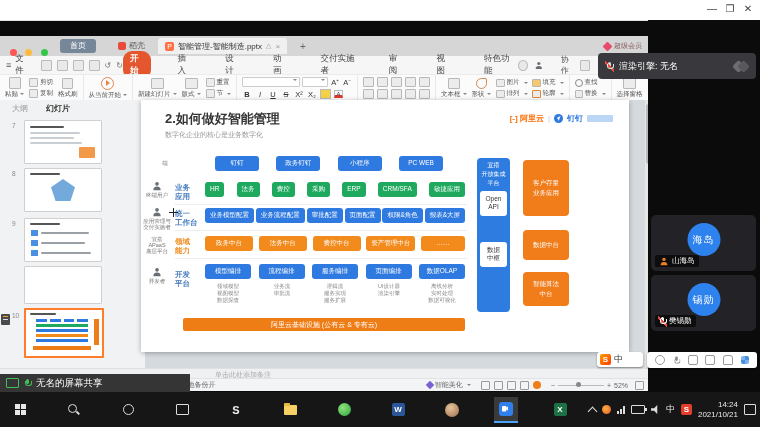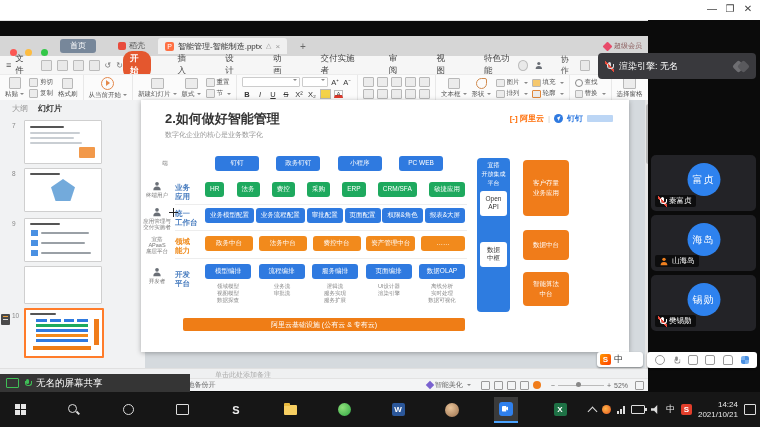--- a/index.html
+++ b/index.html
@@ -27,21 +27,21 @@
   .qico{width:9px;height:9px;background:#e9e9e9;border:1px solid #bbb;border-radius:1px;display:inline-block;}
   #ribbon{left:0;top:38px;width:652px;height:26px;background:#fbfbfb;border-bottom:1px solid #e2e2e2;border-top:1px solid #ececec;}
   .rgrp{display:flex;align-items:center;gap:5px;padding:0 5px;height:26px;border-right:1px solid #e8e8e8;}
   .rlbl{font-size:6.5px;color:#555;white-space:nowrap;}
   .rbig{display:flex;flex-direction:column;align-items:center;gap:1px;}
   .ibox{background:#ececec;border:1px solid #b8b8b8;border-radius:1px;}
   .chip{font-size:7px;color:#444;border:1px solid #ccc;background:#fff;border-radius:1px;padding:0 2px;line-height:8px;}
   .fbtn{font-size:7.5px;color:#333;width:10px;text-align:center;}
   
   #panel{left:0;top:64px;width:145px;height:268px;background:#f1f2f3;border-right:1px solid #dcdcdc;}
-  .ptab{font-size:8px;color:#999;margin-right:10px;}
+  .ptab{font-size:8px;color:#999;margin-right:18px;}
   .ptab.active{color:#333;font-weight:bold;}
   .thumb{position:absolute;left:24px;width:76px;height:42px;background:#fff;border:1px solid #cfcfcf;border-radius:1px;overflow:hidden;}
   .thumb.sel{border:2px solid #ff7c2a;}
   .tnum{position:absolute;left:12px;font-size:6.5px;color:#888;}
   .tl{position:absolute;background:#9aa0a6;height:1.5px;border-radius:1px;}
   #canvas{left:145px;top:64px;width:500px;height:268px;background:#d5dade;}
   #vsb{left:645px;top:64px;width:7px;height:268px;background:#e6e6e6;}
   #vsb .th{position:absolute;left:1px;top:4px;width:5px;height:60px;background:#b9b9b9;border-radius:3px;}
   #notesbar{left:0;top:332px;width:652px;height:10px;background:#eff0f1;border-top:1px solid #e0e0e0;}
   #statusbar{left:0;top:342px;width:652px;height:12px;background:#f3f4f5;border-top:1px solid #e2e2e2;font-size:7px;color:#666;}
@@ -559,29 +559,20 @@
           <span style="position:absolute;left:18px;top:-2.5px;width:5px;height:5px;background:#888;border-radius:50%"></span>
         </span>
         <span>+</span>
         <span>52%</span>
         <span class="vico" style="margin-left:4px;margin-right:8px"></span>
       </span>
     </div>
   </div>
 
   <div id="sidebar" class="abs">
-    <div class="tile" style="top:135px;height:56px">
-      <div class="avatar">富贞</div>
-      <div class="npill">
-        <span class="mic">
-            <span class="slash"></span>
-          </span>
-        <span>秦富贞</span>
-      </div>
-    </div>
     <div class="tile" style="top:195px;height:56px">
       <div class="avatar">海岛</div>
       <div class="npill">
         <span class="personico pers-orange" style="transform:scale(.85)"></span>
         <span>山海岛</span>
       </div>
     </div>
     <div class="tile" style="top:255px;height:56px">
       <div class="avatar">锡勋</div>
       <div class="npill">

